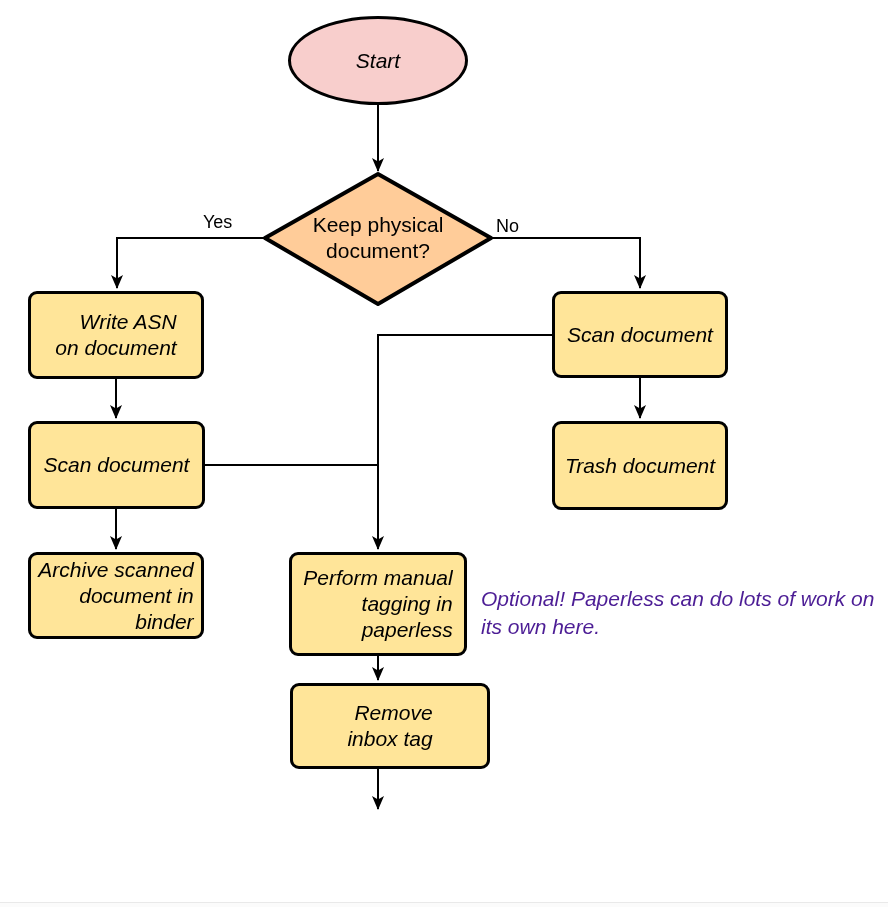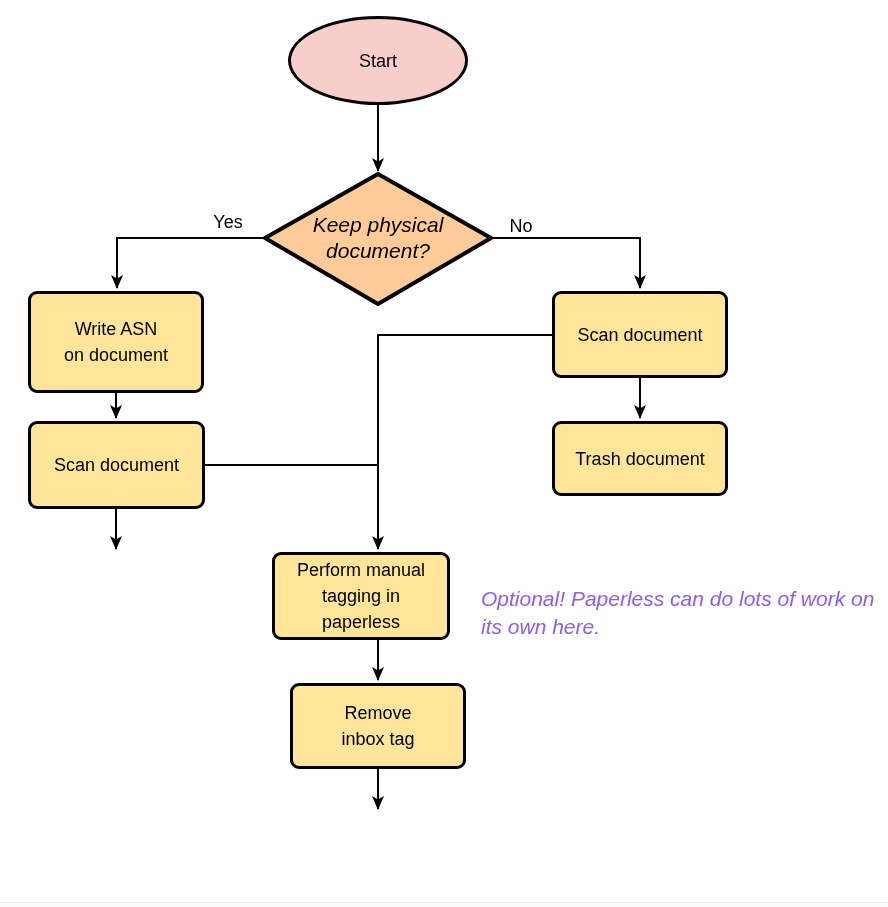--- a/index.html
+++ b/index.html
@@ -18,25 +18,26 @@
     position: absolute;
     left: 0; top: 0;
     width: 888px; height: 907px;
   }
   .node {
     position: absolute;
     box-sizing: border-box;
     display: flex;
     align-items: center;
     justify-content: center;
-    text-align: center;
-    font-size: 18px;
+    text-align: right;
+    font-size: 21px;
     line-height: 26px;
     color: #000000;
     white-space: pre-line;
+    font-style: italic;
   }
   .process {
     background: #ffe599;
     border: 3px solid #000000;
     border-radius: 9px;
   }
   .terminator {
     background: #f8cecc;
     border: 3px solid #000000;
     border-radius: 50%;
@@ -49,55 +50,55 @@
     text-align: center;
     font-size: 21px;
     line-height: 26px;
     color: #000000;
     white-space: pre-line;
   }
   .edge-label {
     position: absolute;
     font-size: 18px;
     color: #000000;
-    text-align: center;
+    text-align: left;
     width: 50px;
   }
   .annotation {
     position: absolute;
     left: 481px;
     top: 585px;
     width: 400px;
     font-size: 21px;
     line-height: 28px;
     font-style: italic;
-    color: #8b5cf6;
+    color: #4c1d95;
     white-space: pre-line;
   }
   .bottom-edge {
     position: absolute;
     left: 0;
     top: 902px;
     width: 888px;
     height: 5px;
     border-top: 1px solid #e9e9e9;
     background: #fbfbfb;
   }
 
   
   #node-start    { left: 288px; top: 16px;  width: 180px; height: 89px; }
-  #node-write-asn{ left: 28px;  top: 291px; width: 176px; height: 102px; }
+  #node-write-asn{ left: 28px;  top: 291px; width: 176px; height: 88px; }
   #node-scan-left{ left: 28px;  top: 421px; width: 177px; height: 88px; }
   #node-archive  { left: 28px;  top: 552px; width: 176px; height: 87px; }
   #node-scan-right{ left: 552px; top: 291px; width: 176px; height: 87px; }
-  #node-trash    { left: 552px; top: 421px; width: 176px; height: 75px; }
-  #node-tagging  { left: 272px; top: 552px; width: 178px; height: 88px; }
-  #node-remove   { left: 290px; top: 683px; width: 176px; height: 86px; }
+  #node-trash    { left: 552px; top: 421px; width: 176px; height: 89px; }
+  #node-tagging  { left: 289px; top: 552px; width: 178px; height: 104px; }
+  #node-remove   { left: 290px; top: 683px; width: 200px; height: 86px; }
   #node-end      { left: 288px; top: 812px; width: 180px; height: 88px; }
-  #decision-text { left: 283px; top: 198px; width: 190px; height: 80px; font-style: italic; }
+  #decision-text { left: 283px; top: 198px; width: 190px; height: 80px; }
   #label-yes     { left: 203px; top: 212px; }
   #label-no      { left: 496px; top: 216px; }
 </style>
 </head>
 <body>
 
 <div class="canvas">
 
   <svg class="edge-layer" width="888" height="907" viewBox="0 0 888 907" xmlns="http://www.w3.org/2000/svg">
     <defs>
@@ -134,20 +135,25 @@
 
   <div id="node-write-asn" class="node process">
     <span>Write ASN
 on document</span>
   </div>
 
   <div id="node-scan-left" class="node process">
     <span>Scan document</span>
   </div>
 
+  <div id="node-archive" class="node process">
+    <span>Archive scanned
+document in
+binder</span>
+  </div>
 
   <div id="node-scan-right" class="node process">
     <span>Scan document</span>
   </div>
 
   <div id="node-trash" class="node process">
     <span>Trash document</span>
   </div>
 
   <div id="node-tagging" class="node process">

